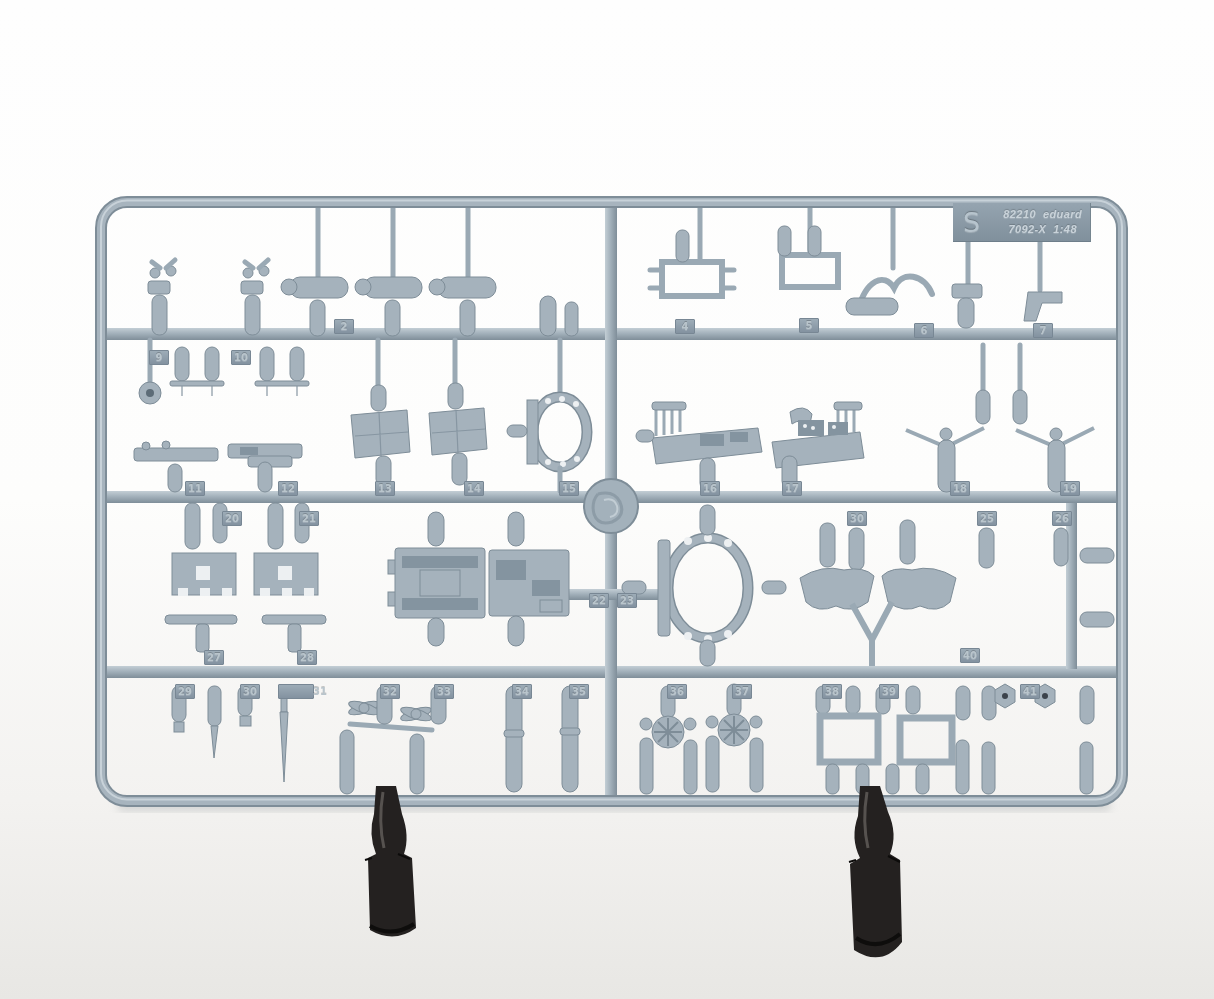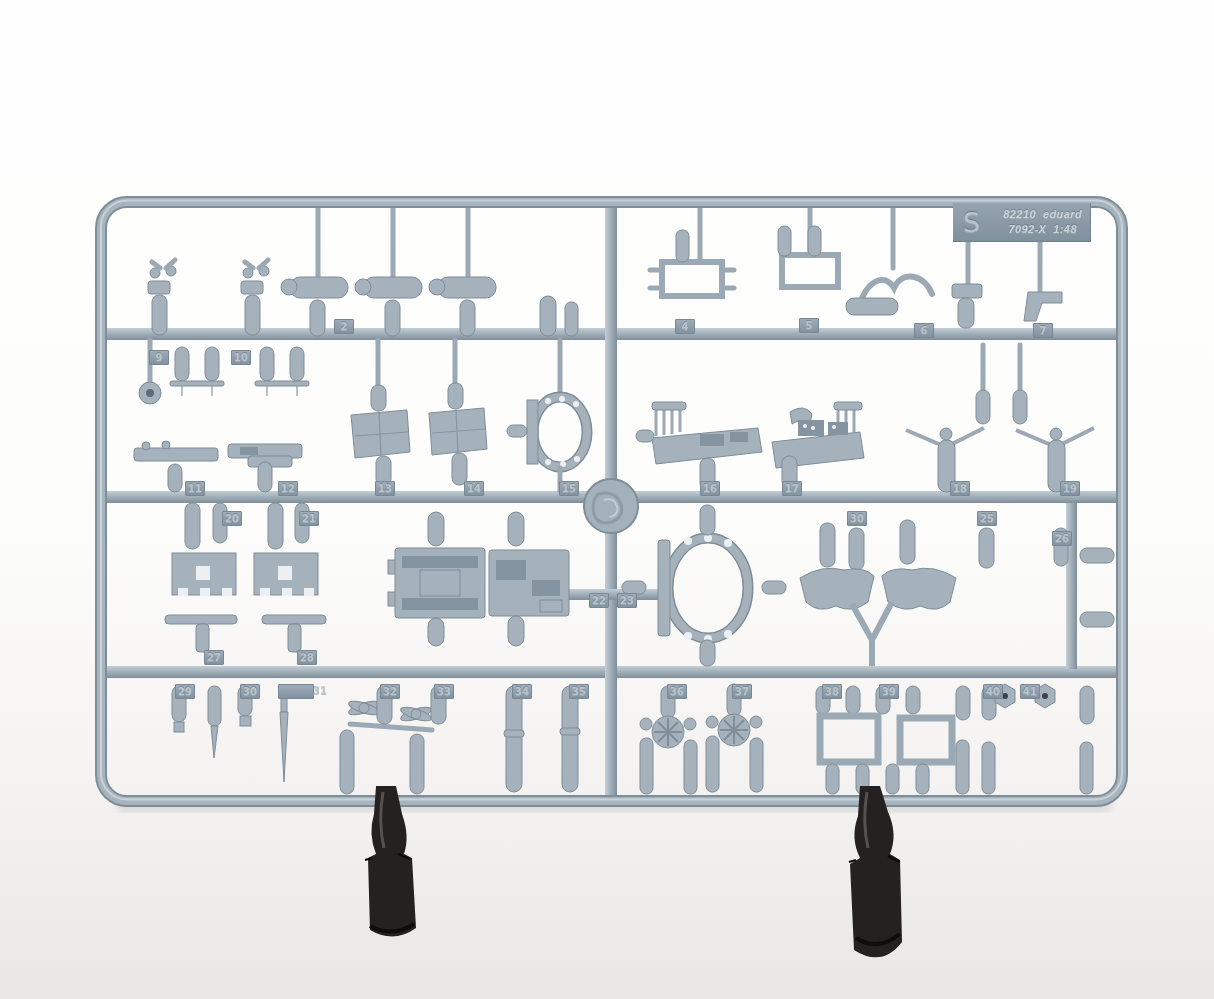--- a/index.html
+++ b/index.html
@@ -359,31 +359,31 @@
       <div class="tag" style="left: 700px; top: 481px;">16</div>
       <div class="tag" style="left: 782px; top: 481px;">17</div>
       <div class="tag" style="left: 950px; top: 481px;">18</div>
       <div class="tag" style="left: 1060px; top: 481px;">19</div>
       <div class="tag" style="left: 222px; top: 511px;">20</div>
       <div class="tag" style="left: 299px; top: 511px;">21</div>
       <div class="tag" style="left: 589px; top: 593px;">22</div>
       <div class="tag" style="left: 617px; top: 593px;">23</div>
       <div class="tag" style="left: 847px; top: 511px;">30</div>
       <div class="tag" style="left: 977px; top: 511px;">25</div>
-      <div class="tag" style="left: 1052px; top: 531px;">26</div>
+      <div class="tag" style="left: 1052px; top: 511px;">26</div>
       <div class="tag" style="left: 204px; top: 650px;">27</div>
       <div class="tag" style="left: 297px; top: 650px;">28</div>
       <div class="tag" style="left: 175px; top: 684px;">29</div>
       <div class="tag" style="left: 240px; top: 684px;">30</div>
       <div class="tag" style="left: 278px; top: 684px; padding-left: 34px;">31</div>
       <div class="tag" style="left: 380px; top: 684px;">32</div>
       <div class="tag" style="left: 434px; top: 684px;">33</div>
       <div class="tag" style="left: 512px; top: 684px;">34</div>
       <div class="tag" style="left: 569px; top: 684px;">35</div>
       <div class="tag" style="left: 667px; top: 684px;">36</div>
       <div class="tag" style="left: 732px; top: 684px;">37</div>
       <div class="tag" style="left: 822px; top: 684px;">38</div>
       <div class="tag" style="left: 879px; top: 684px;">39</div>
-      <div class="tag" style="left: 960px; top: 684px; margin-left: 23px;">40</div>
+      <div class="tag" style="left: 960px; top: 648px;">40</div>
       <div class="tag" style="left: 1020px; top: 684px;">41</div>
     </div>
 
 </div>
 
 </body></html>

